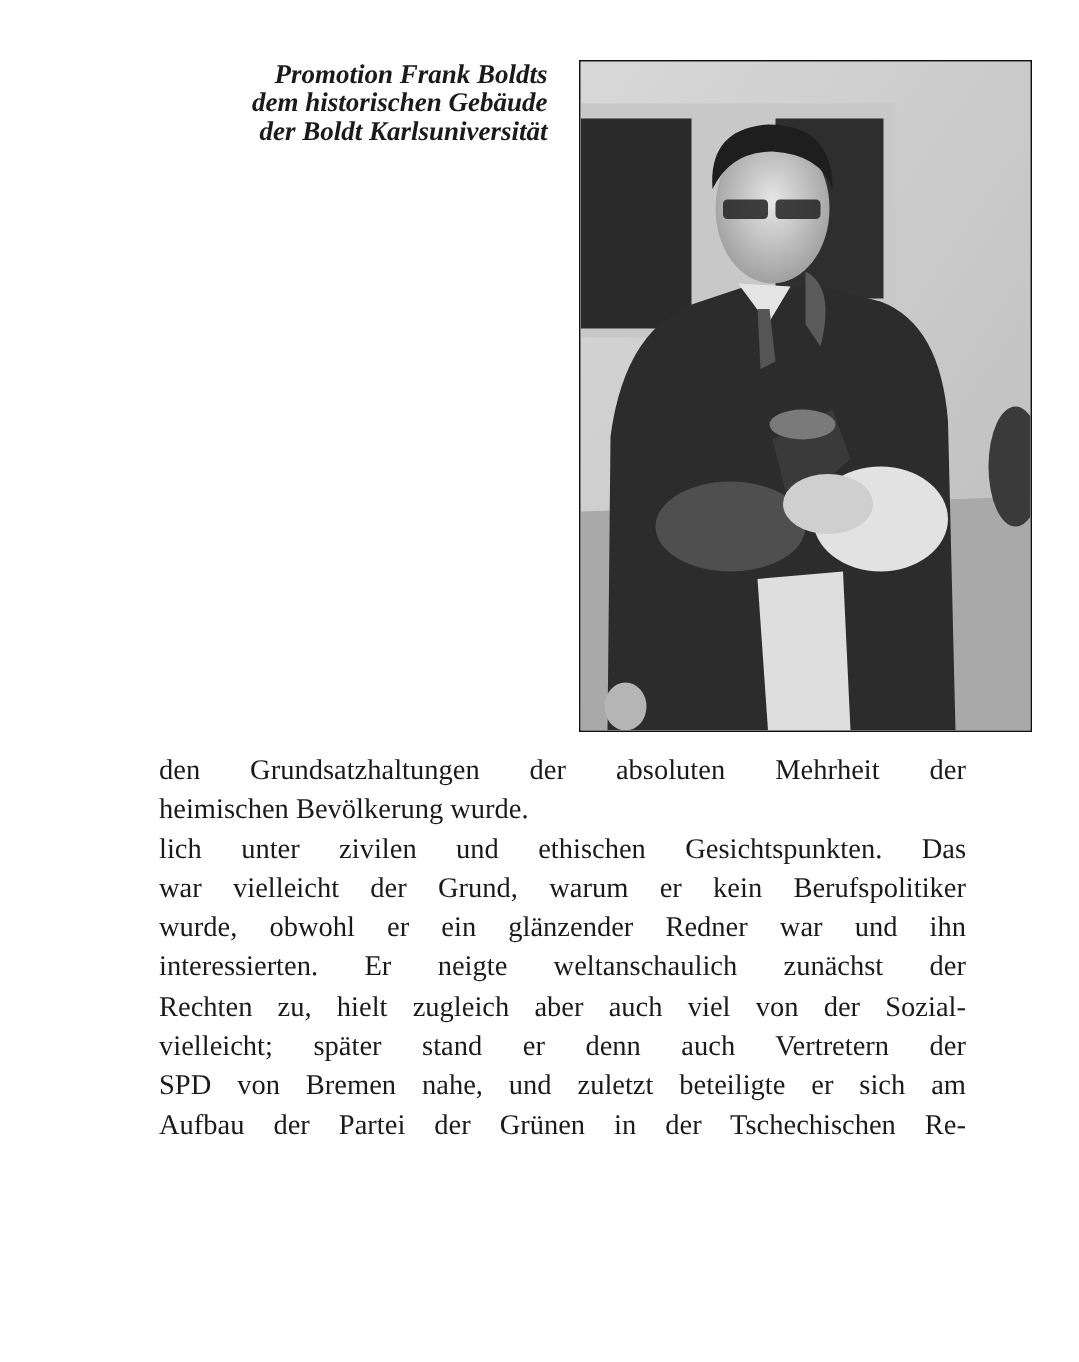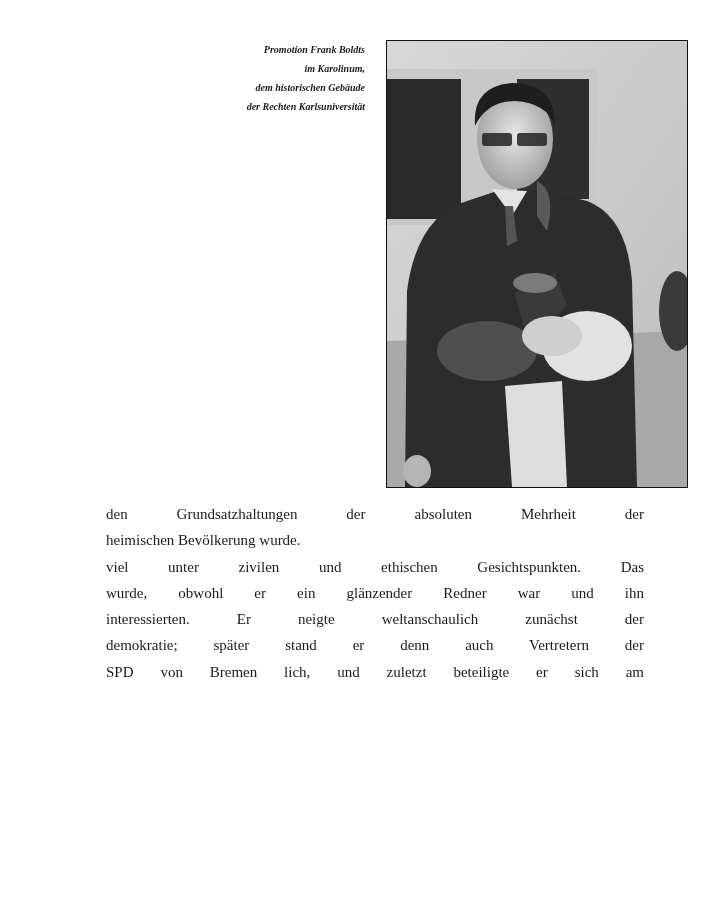--- a/index.html
+++ b/index.html
@@ -1,37 +1,36 @@
 <!DOCTYPE html>
 <html><head>
 <meta charset="utf-8">
 <style>
   html, body { margin: 0; padding: 0; background: #ffffff; }
   body { width: 719px; height: 908px; position: relative; overflow: hidden;
          font-family: "Liberation Serif", "DejaVu Serif", serif; color: #1a1a1a; }
   .caption { position: absolute; right: 354px; top: 40px; width: 260px; text-align: right;
-             font-style: italic; font-weight: bold; font-size: 10px; line-height: 19px; color: #1a1a1a; }
+             font-style: italic; font-weight: bold; font-size: 18px; line-height: 19px; color: #1a1a1a; }
   .caption span { display: block; }
   .photo { position: absolute; left: 386px; top: 40px; width: 302px; height: 448px;
            border: 1px solid #111; box-sizing: border-box; overflow: hidden; background: #cfcfcf; }
   .body-text { position: absolute; left: 106px; top: 501px; width: 538px;
-               font-size: 15px; line-height: 26.3px; text-align: justify; color: #1a1a1a; }
+               font-size: 19px; line-height: 26.3px; text-align: justify; color: #1a1a1a; }
   .body-text .indent { text-indent: 22px; }
   .body-text .line { display: block; text-align: justify; text-align-last: justify; white-space: nowrap; }
   .body-text .line.last { text-align-last: left; font-family: Liberation Serif, serif; }
   .body-text .line.indent { text-indent: 22px; }
 </style>
 </head>
 <body>
 
 <div class="caption">
   <span>Promotion Frank Boldts</span>
-  <span>im Karolinum,</span>
   <span>dem historischen Gebäude</span>
-  <span>der Rechten Karlsuniversität</span>
+  <span>der Boldt Karlsuniversität</span>
 </div>
 
 <div class="photo" title="Black-and-white portrait of Frank Boldt in a coat with glasses, holding a bouquet of flowers and a rolled diploma tube, standing in front of a building with a dark window">
   <svg width="300" height="446" viewBox="0 0 300 446" xmlns="http://www.w3.org/2000/svg">
     <defs>
       <linearGradient id="wall" x1="0" y1="0" x2="1" y2="1">
         <stop offset="0" stop-color="#d8d8d8"></stop>
         <stop offset="1" stop-color="#bdbdbd"></stop>
       </linearGradient>
       <radialGradient id="face" cx="0.5" cy="0.45" r="0.6">
@@ -72,18 +71,21 @@
 
     <path d="M118,345 L175,340 L180,446 L125,446 Z" fill="#dedede"></path>
 
     <ellipse cx="30" cy="430" rx="14" ry="16" fill="#b5b5b5"></ellipse>
   </svg>
 </div>
 
 <div class="body-text">
   <span class="line">den Grundsatzhaltungen der absoluten Mehrheit der</span>
   <span class="line last">heimischen Bevölkerung wurde.</span>
-  <span class="line">viel unter zivilen und ethischen Gesichtspunkten. Das</span>
+  <span class="line">lich unter zivilen und ethischen Gesichtspunkten. Das</span>
+  <span class="line">war vielleicht der Grund, warum er kein Berufspolitiker</span>
   <span class="line">wurde, obwohl er ein glänzender Redner war und ihn</span>
   <span class="line">interessierten. Er neigte weltanschaulich zunächst der</span>
-  <span class="line">demokratie; später stand er denn auch Vertretern der</span>
-  <span class="line">SPD von Bremen lich, und zuletzt beteiligte er sich am</span>
+  <span class="line">Rechten zu, hielt zugleich aber auch viel von der Sozial-</span>
+  <span class="line">vielleicht; später stand er denn auch Vertretern der</span>
+  <span class="line">SPD von Bremen nahe, und zuletzt beteiligte er sich am</span>
+  <span class="line">Aufbau der Partei der Grünen in der Tschechischen Re-</span>
 </div>
 
 </body></html>

